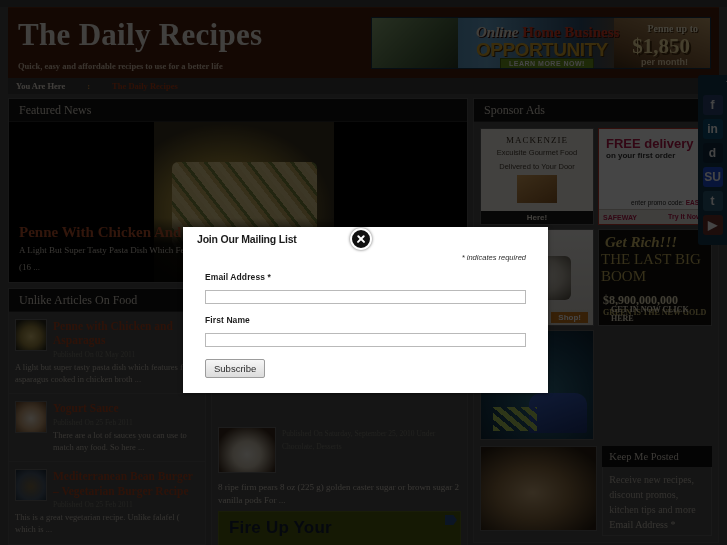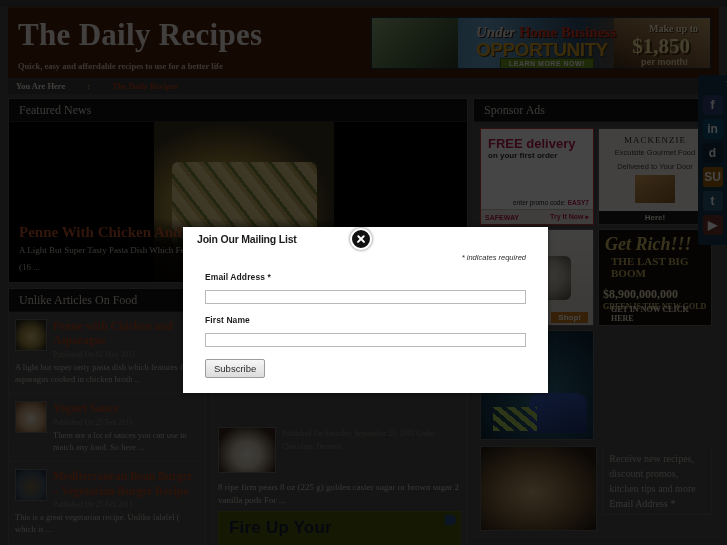--- a/index.html
+++ b/index.html
@@ -333,27 +333,27 @@
     border-radius: 6px;
   }
   .cook-shop {
     position: absolute; bottom: 2px; right: 5px;
     background: #c8761a; color: #fff;
     font-size: 8px; font-weight: bold; padding: 1px 7px;
   }
   .getrich { background: #12100c; }
   .gr-t1 {
     font-family: "Liberation Serif", serif; font-style: italic;
-    font-size: 18px; font-weight: bold; color: #d8c06a;
+    font-size: 15px; font-weight: bold; color: #d8c06a;
     margin: 4px 0 0 6px;
   }
   .gr-t2 {
     font-family: "Liberation Serif", serif;
-    font-size: 11px; font-weight: bold; color: #c9b15e;
-    margin-left: 12px;
+    font-size: 15px; font-weight: normal; color: #c9b15e;
+    margin-left: 2px;
   }
   .gr-num {
     font-family: "Liberation Serif", serif;
     font-size: 12px; font-weight: bold; color: #f2e6c0;
     margin: 8px 0 0 4px;
   }
   .gr-green {
     font-family: "Liberation Serif", serif;
     font-size: 8px; font-weight: bold; color: #cdbb72; margin-left: 4px;
   }
@@ -429,21 +429,21 @@
   .sicon {
     width: 20px; height: 20px; margin: 4px auto;
     border-radius: 3px;
     display: flex; align-items: center; justify-content: center;
     font-family: "Liberation Sans", sans-serif;
     font-size: 12px; font-weight: bold; color: #fff;
   }
   .si-fb { background: #2d4373; }
   .si-in { background: #0b4e72; color: #fff; }
   .si-digg { background: #0d2a40; }
-  .si-su { background: #a16207; }
+  .si-su { background: #1d4ed8; }
   .si-tw { background: #2a5a72; }
   .si-yt { background: #6d2f2a; }
 
   
   .modal {
     position: absolute;
     left: 183px; top: 227px;
     width: 365px; height: 166px;
     background: #ffffff;
     z-index: 50;
@@ -519,26 +519,26 @@
     <div class="topstrip"></div>
 
     <div class="header">
       <div class="site-title">The Daily Recipes</div>
       <div class="tagline">Quick, easy and affordable recipes to use for a better life</div>
 
       <div class="headerad">
         <div class="ha-left"></div>
         <div class="ha-right"></div>
         <div class="ha-line1">
-          <em>Under</em>
+          <em>Online</em>
           <span>Home Business</span>
         </div>
         <div class="ha-line2">OPPORTUNITY</div>
         <div class="ha-cta">LEARN MORE NOW!</div>
-        <div class="ha-makeup">Make up to</div>
+        <div class="ha-makeup">Penne up to</div>
         <div class="ha-price">$1,850</div>
         <div class="ha-permonth">per month!</div>
       </div>
     </div>
 
 
     <div class="breadcrumb">
       <span>You Are Here</span>
       <span class="sep">:</span>
       <span class="crumb-link">The Daily Recipes</span>
@@ -613,42 +613,42 @@
 
         </div>
       </div>
 
       <div class="col-right">
 
         <div class="panel">
           <div class="panel-head">Sponsor Ads</div>
 
           <div class="ad-grid">
+
+            <div class="ad-box mackenzie">
+              <div class="mack-brand">MACKENZIE</div>
+              <div class="mack-sub">Excuisite Gourmet Food</div>
+              <div class="mack-sub">Delivered to Your Door</div>
+              <div class="mack-img"></div>
+              <div class="mack-cta">Here!</div>
+            </div>
 
             <div class="ad-box safeway">
               <div class="sw-free">FREE delivery</div>
               <div class="sw-sub">on your first order</div>
               <div class="sw-promo">
                 <span>enter promo code:</span>
                 <b>EASY7</b>
               </div>
               <div class="sw-bar">
                 <span>SAFEWAY</span>
                 <span>Try It Now ▸</span>
               </div>
             </div>
 
-            <div class="ad-box mackenzie">
-              <div class="mack-brand">MACKENZIE</div>
-              <div class="mack-sub">Excuisite Gourmet Food</div>
-              <div class="mack-sub">Delivered to Your Door</div>
-              <div class="mack-img"></div>
-              <div class="mack-cta">Here!</div>
-            </div>
-
             <div class="ad-box cooking">
               <div class="cook-word">...king.com</div>
               <div class="cook-pot"></div>
               <div class="cook-shop">Shop!</div>
             </div>
 
             <div class="ad-box getrich">
               <div class="gr-t1">Get Rich!!!</div>
               <div class="gr-t2">THE LAST BIG BOOM</div>
               <div class="gr-num">$8,900,000,000</div>
@@ -661,20 +661,21 @@
               <div class="mb-text">box-</div>
               <div class="mb-box"></div>
               <div class="mb-cash"></div>
             </div>
 
           </div>
 
           <div class="bottom-right">
             <div class="recipe-pic"></div>
             <div class="kmp">
+              <div class="kmp-head">Keep Me Posted</div>
               <div class="kmp-body">
                 <div class="kmp-text">Receive new recipes, discount promos, kitchen tips and more</div>
                 <div class="kmp-label">Email Address *</div>
 
               </div>
             </div>
           </div>
         </div>
 
       </div>

